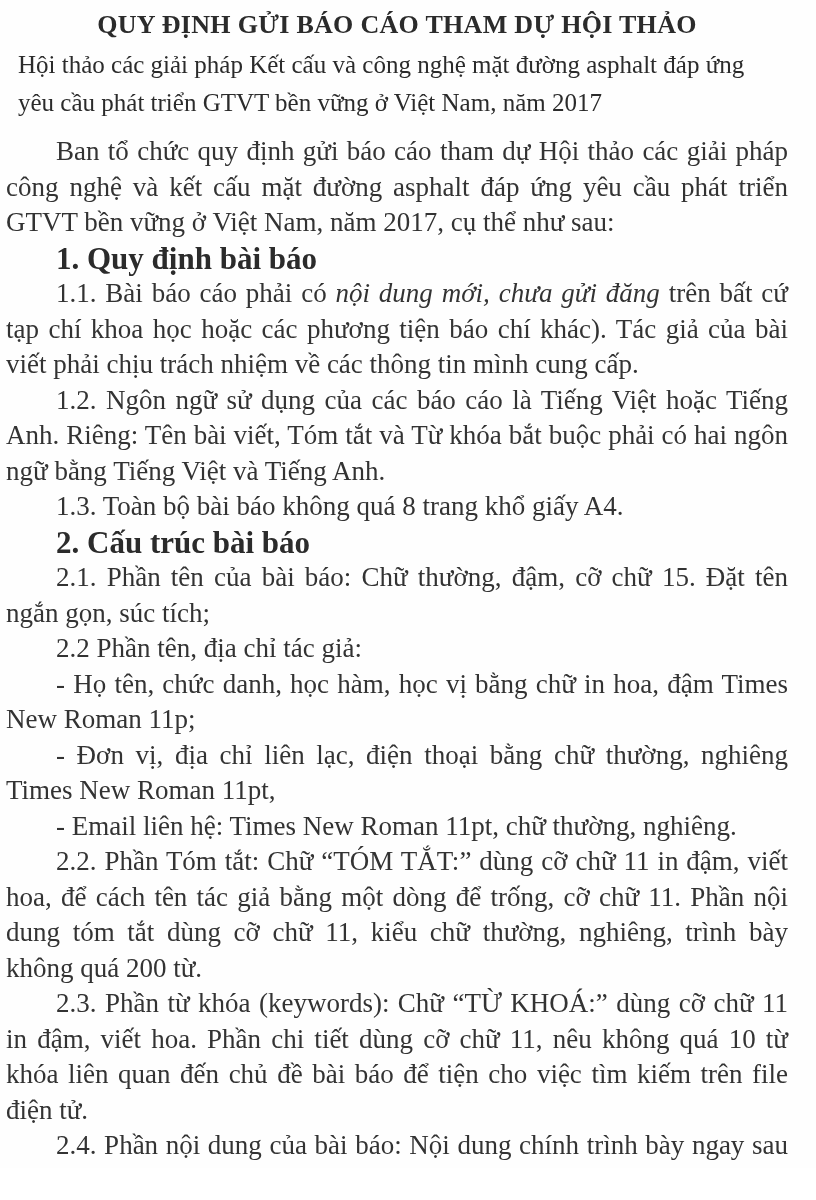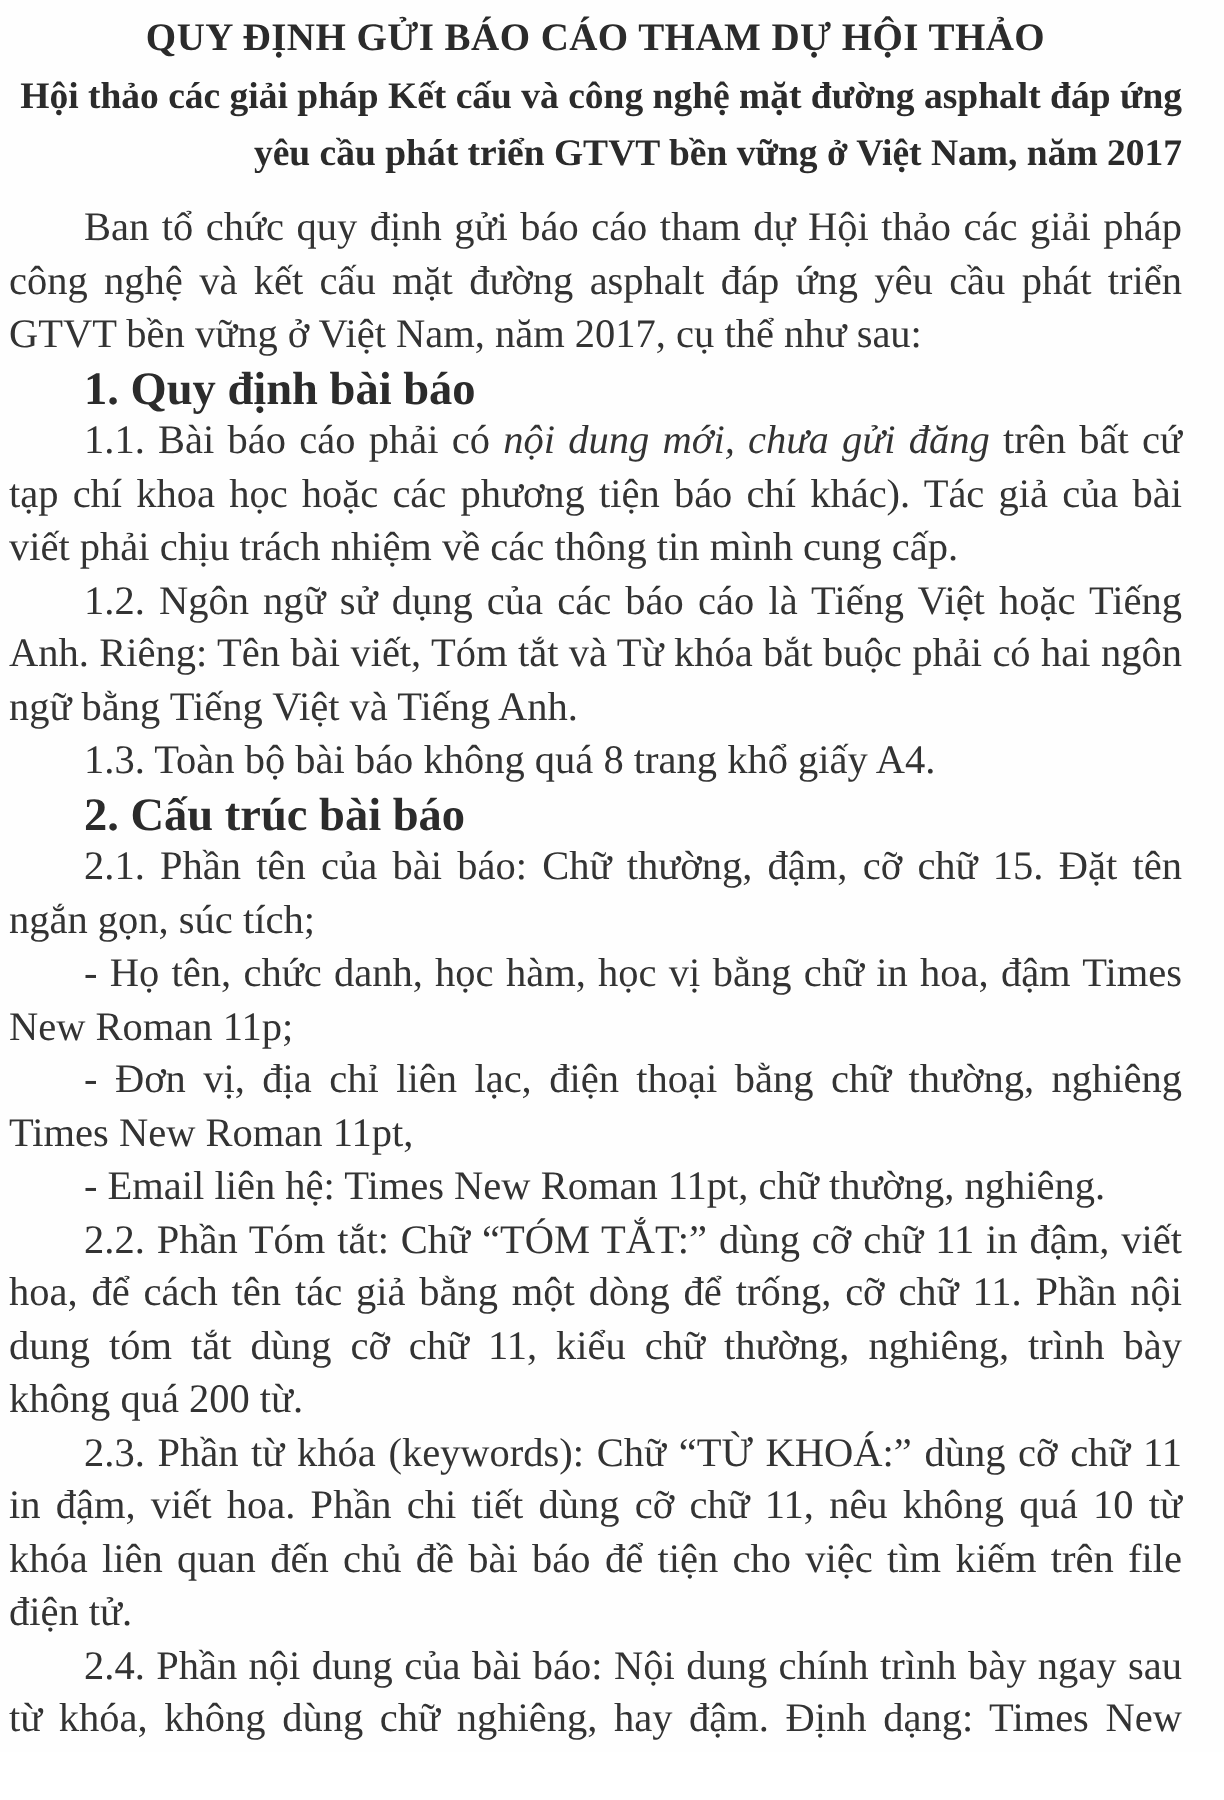--- a/index.html
+++ b/index.html
@@ -18,24 +18,24 @@
     font-size: 26px;
     font-weight: bold;
     text-align: center;
     color: #2b2b2b;
     margin: 2px 0 4px 0;
     letter-spacing: 0.3px;
     line-height: 34px;
   }
   .doc-subtitle {
     font-size: 25px;
-    font-weight: bold;
-    text-align: right;
+    font-weight: normal;
+    text-align: left;
     color: #2b2b2b;
-    margin: 0 0 12px 0;
+    margin: 0 0 12px 12px;
     line-height: 38px;
   }
   p.body {
     font-size: 27px;
     line-height: 35.5px;
     margin: 0;
     text-align: justify;
   }
   p.indent { text-indent: 50px; }
   p.heading {
@@ -79,20 +79,21 @@
   <p class="body indent"><span>1.1. Bài báo cáo phải có </span><em>nội dung mới, chưa gửi đăng</em><span> trên bất cứ tạp chí khoa học hoặc các phương tiện báo chí khác). Tác giả của bài viết phải chịu trách nhiệm về các thông tin mình cung cấp.</span></p>
 
   <p class="body indent">1.2. Ngôn ngữ sử dụng của các báo cáo là Tiếng Việt hoặc Tiếng Anh. Riêng: Tên bài viết, Tóm tắt và Từ khóa bắt buộc phải có hai ngôn ngữ bằng Tiếng Việt và Tiếng Anh.</p>
 
   <p class="body indent">1.3. Toàn bộ bài báo không quá 8 trang khổ giấy A4.</p>
 
   <p class="heading">2. Cấu trúc bài báo</p>
 
   <p class="body indent">2.1. Phần tên của bài báo: Chữ thường, đậm, cỡ chữ 15. Đặt tên ngắn gọn, súc tích;</p>
 
+  <p class="body indent">2.2 Phần tên, địa chỉ tác giả:</p>
 
   <p class="body indent">- Họ tên, chức danh, học hàm, học vị bằng chữ in hoa, đậm Times New Roman 11p;</p>
 
   <p class="body indent">- Đơn vị, địa chỉ liên lạc, điện thoại bằng chữ thường, nghiêng Times New Roman 11pt,</p>
 
   <p class="body indent">- Email liên hệ: Times New Roman 11pt, chữ thường, nghiêng.</p>
 
   <p class="body indent">2.2. Phần Tóm tắt: Chữ “TÓM TẮT:” dùng cỡ chữ 11 in đậm, viết hoa, để cách tên tác giả bằng một dòng để trống, cỡ chữ 11. Phần nội dung tóm tắt dùng cỡ chữ 11, kiểu chữ thường, nghiêng, trình bày không quá 200 từ.</p>
 
   <p class="body indent">2.3. Phần từ khóa (keywords): Chữ “TỪ KHOÁ:” dùng cỡ chữ 11 in đậm, viết hoa. Phần chi tiết dùng cỡ chữ 11, nêu không quá 10 từ khóa liên quan đến chủ đề bài báo để tiện cho việc  tìm kiếm trên file điện tử.</p>

